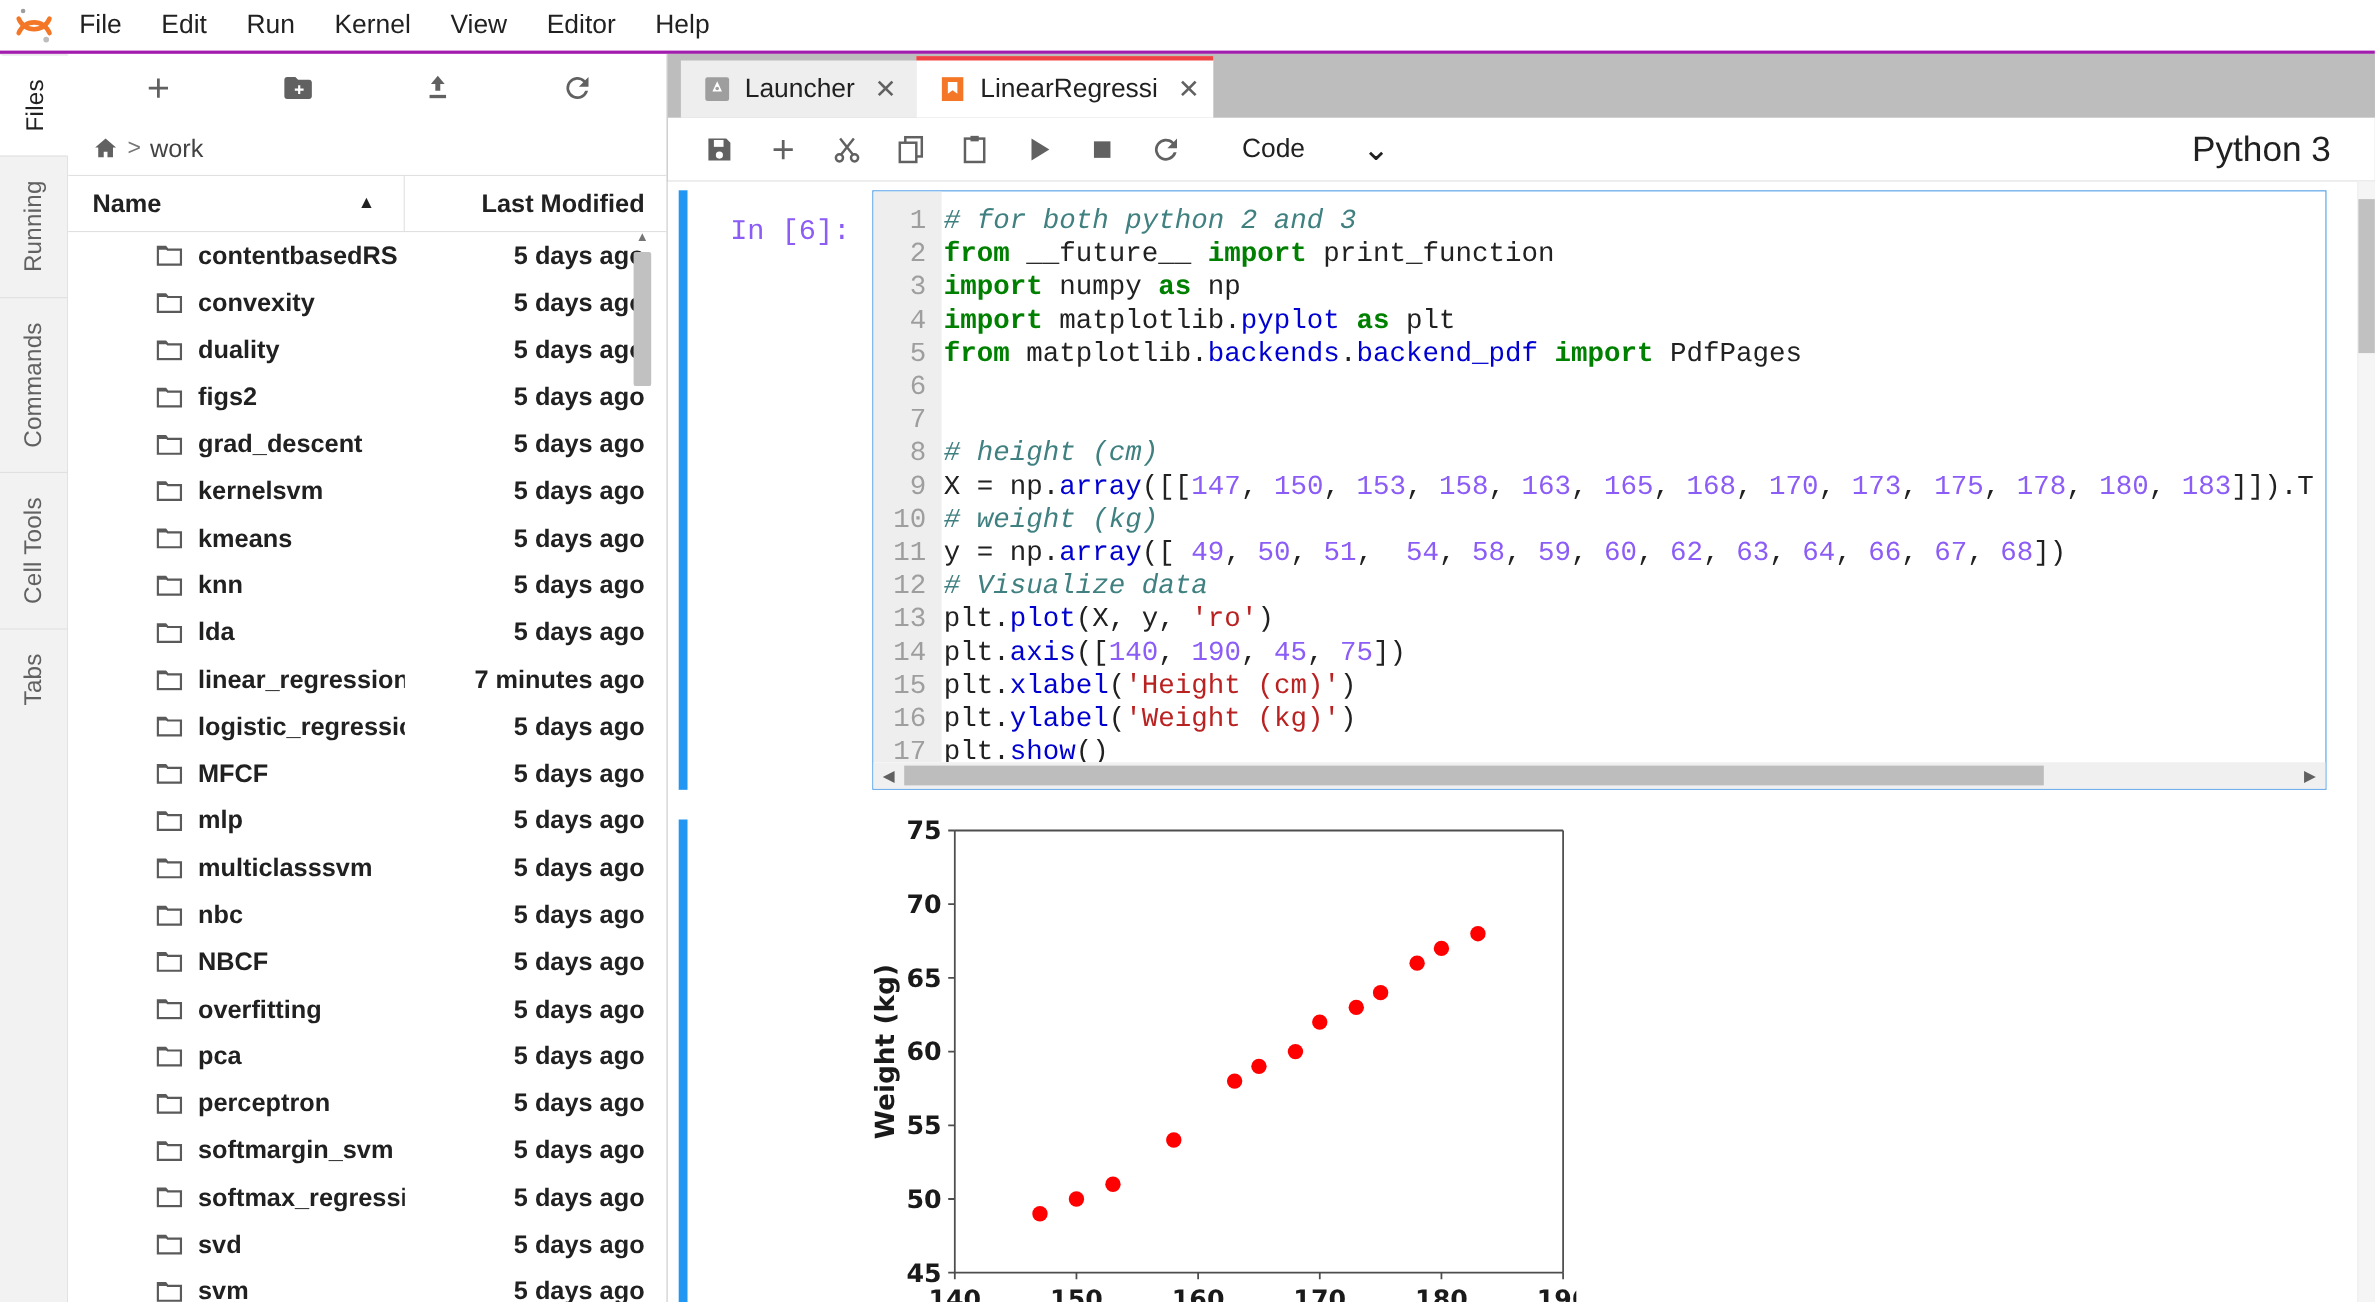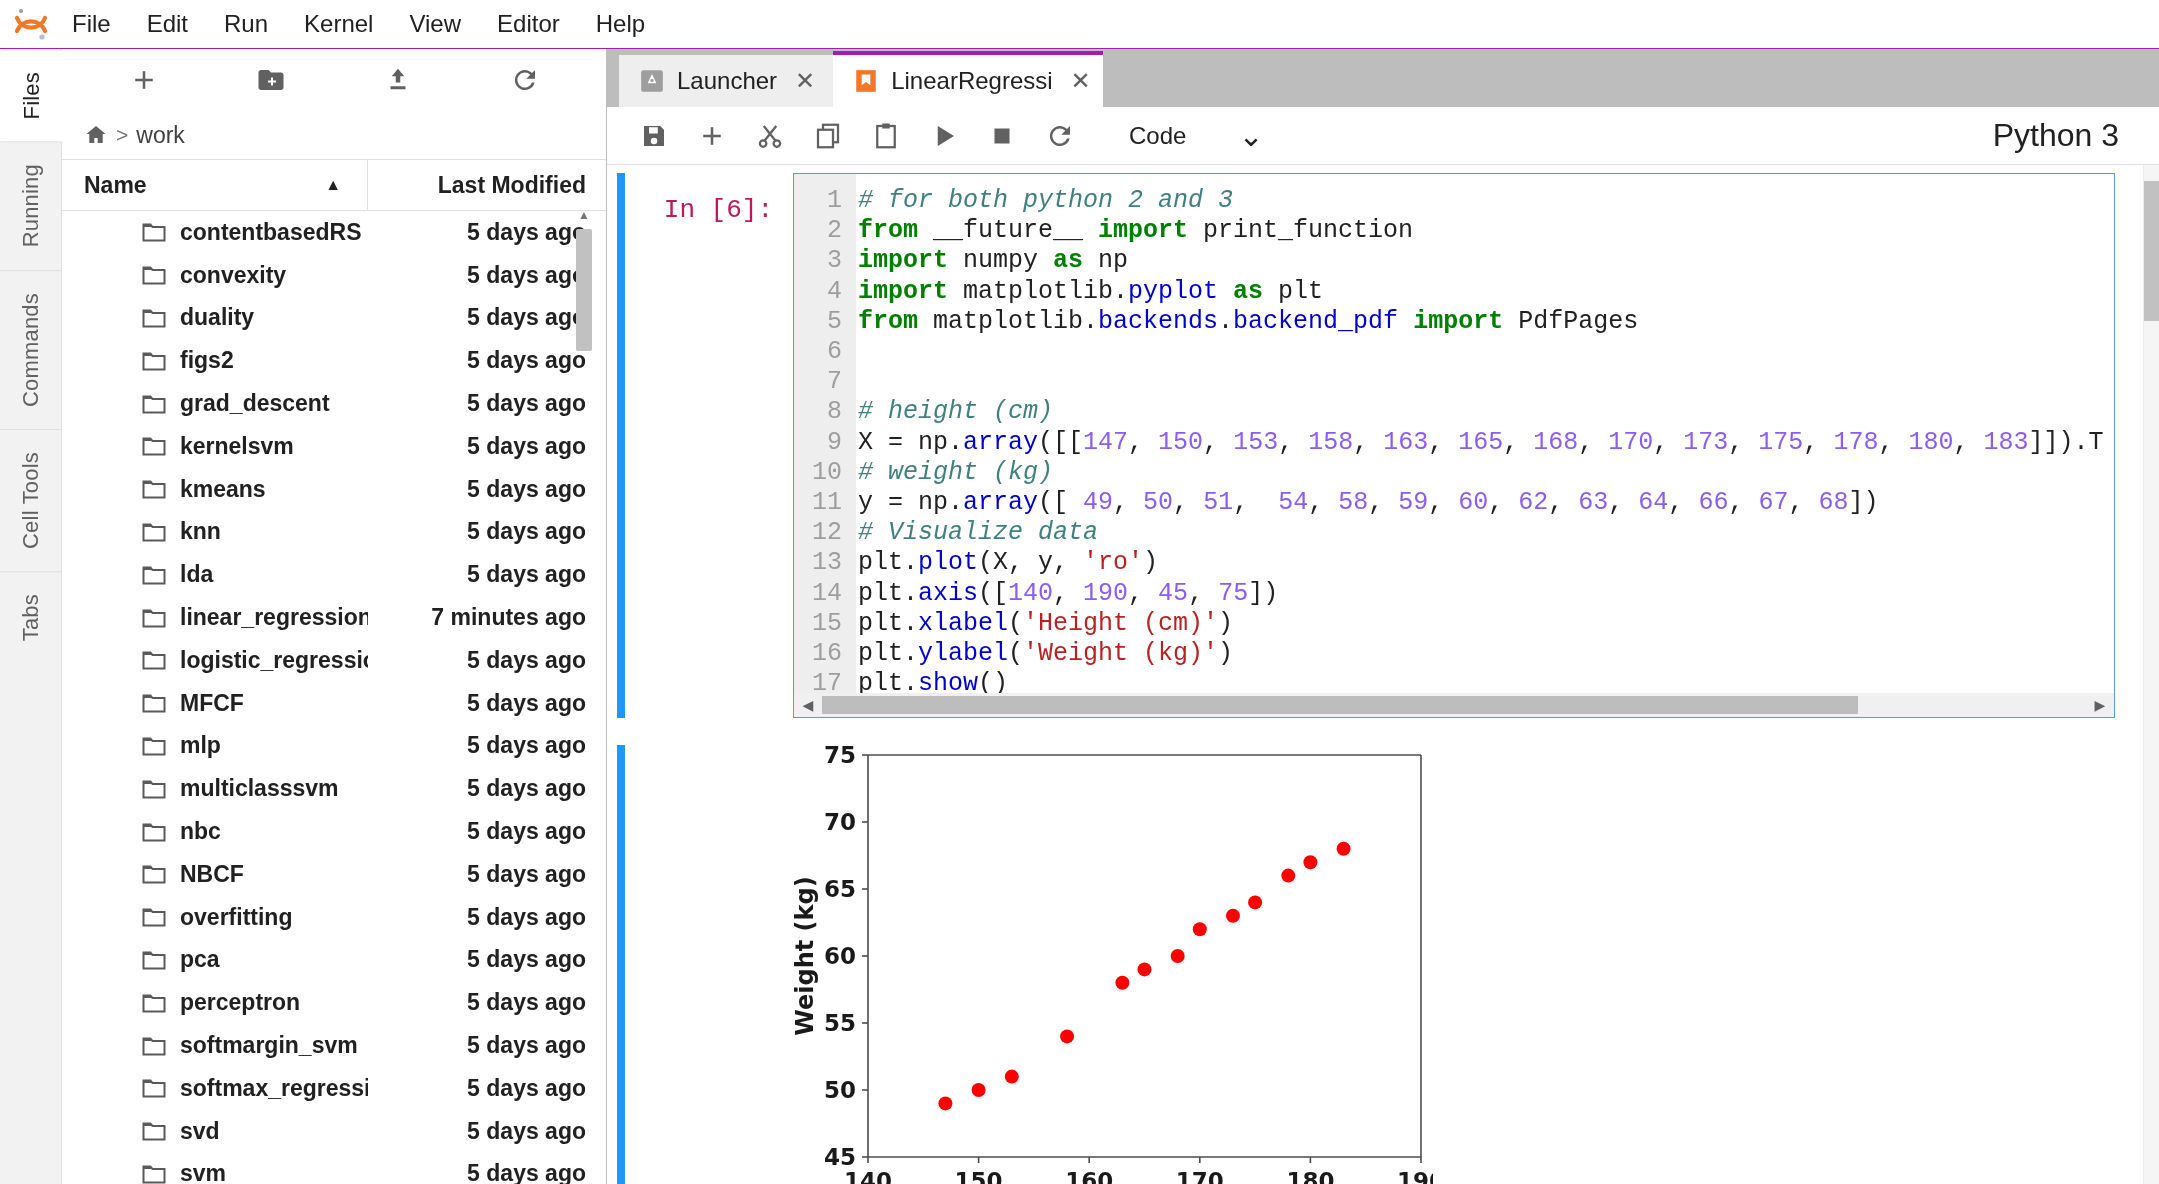--- a/index.html
+++ b/index.html
@@ -9,21 +9,21 @@
     background: #ffffff;
     overflow: hidden;
   }
   #app { position: relative; width: 2159px; height: 1184px; display: flex; flex-direction: column; }
 
   
   .menubar {
     height: 49px; min-height: 49px;
     display: flex; align-items: center;
     background: #ffffff;
-    border-bottom: 1px solid #a21caf;
+    border-bottom: 3px solid #a21caf;
     padding-left: 8px;
   }
   .jp-logo { width: 46px; height: 46px; display: flex; align-items: center; justify-content: center; }
   .menubar .menu-item {
     font-size: 24px; color: #212121;
     padding: 6px 18px; cursor: pointer;
     white-space: nowrap;
   }
 
   
@@ -130,21 +130,21 @@
   }
   .tab {
     height: 52px;
     display: flex; align-items: center; gap: 12px;
     padding: 0 18px 0 20px;
     font-size: 24px; color: #212121;
     background: #eeeeee;
     cursor: pointer; white-space: nowrap;
     max-width: 270px;
   }
-  .tab.active { background: #ffffff; border-top: 4px solid #a21caf; height: 56px; }
+  .tab.active { background: #ffffff; border-top: 4px solid #ef4444; height: 56px; }
   .tab .tab-close { color: #616161; font-size: 24px; margin-left: 6px; }
 
   .nb-toolbar {
     height: 58px; min-height: 58px;
     background: #ffffff;
     border-bottom: 1px solid #e0e0e0;
     display: flex; align-items: center;
     padding: 0 18px;
     gap: 0;
   }
@@ -170,21 +170,21 @@
     display: flex;
     position: relative;
     padding: 8px 0 0 0;
   }
   .cell-marker { width: 8px; background: #2196f3; flex-shrink: 0; margin-left: 10px; }
   .cell-inner { flex: 1; display: flex; min-width: 0; }
   .prompt {
     width: 168px; min-width: 168px;
     text-align: right; padding-right: 20px; padding-top: 22px;
     font-family: "Liberation Mono", monospace;
-    font-size: 26px; color: #be185d;
+    font-size: 26px; color: #8b5cf6;
   }
   .editor-wrap {
     flex: 1; min-width: 0;
     border: 1px solid #4e9de6;
     background: #ffffff;
     margin-right: 28px;
     display: flex; flex-direction: column;
     position: relative;
   }
   .code-area { display: flex; overflow: hidden; }

